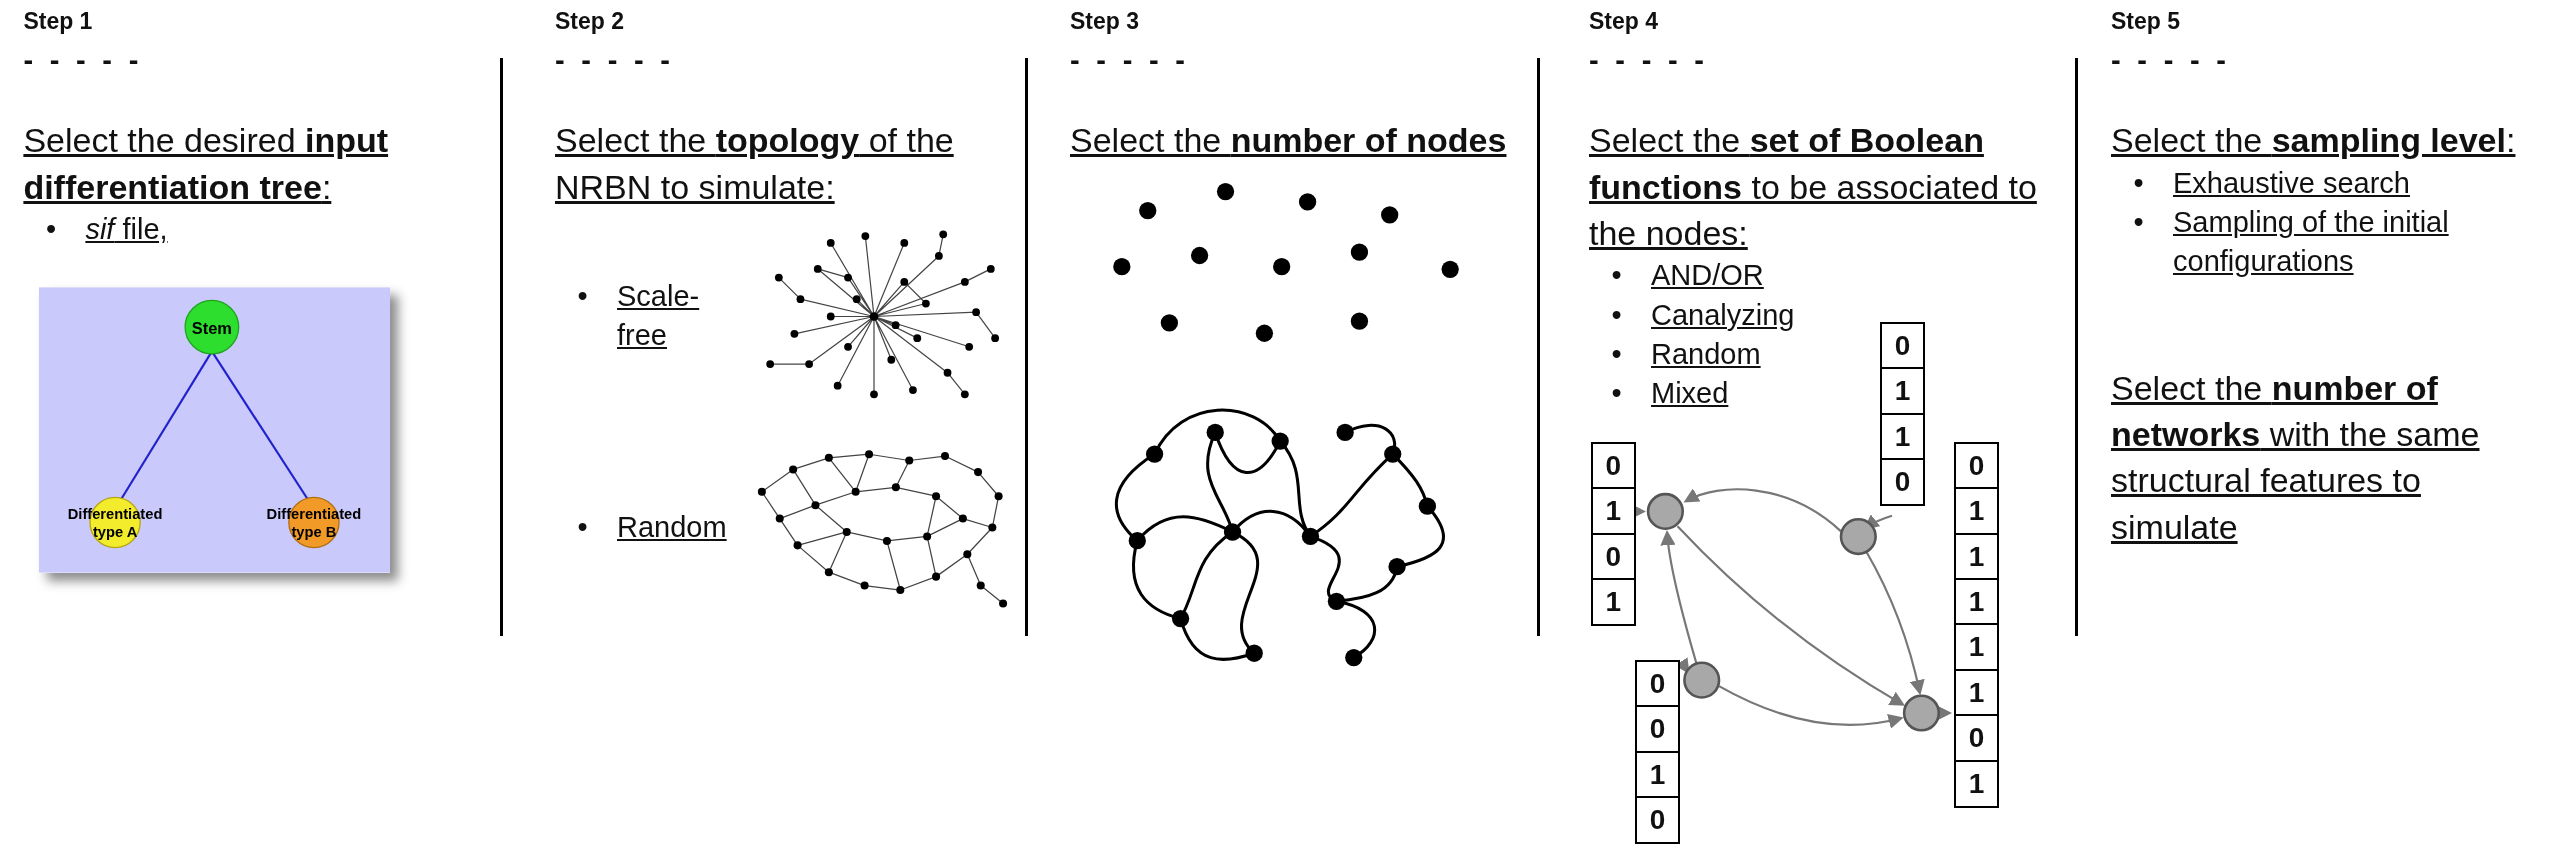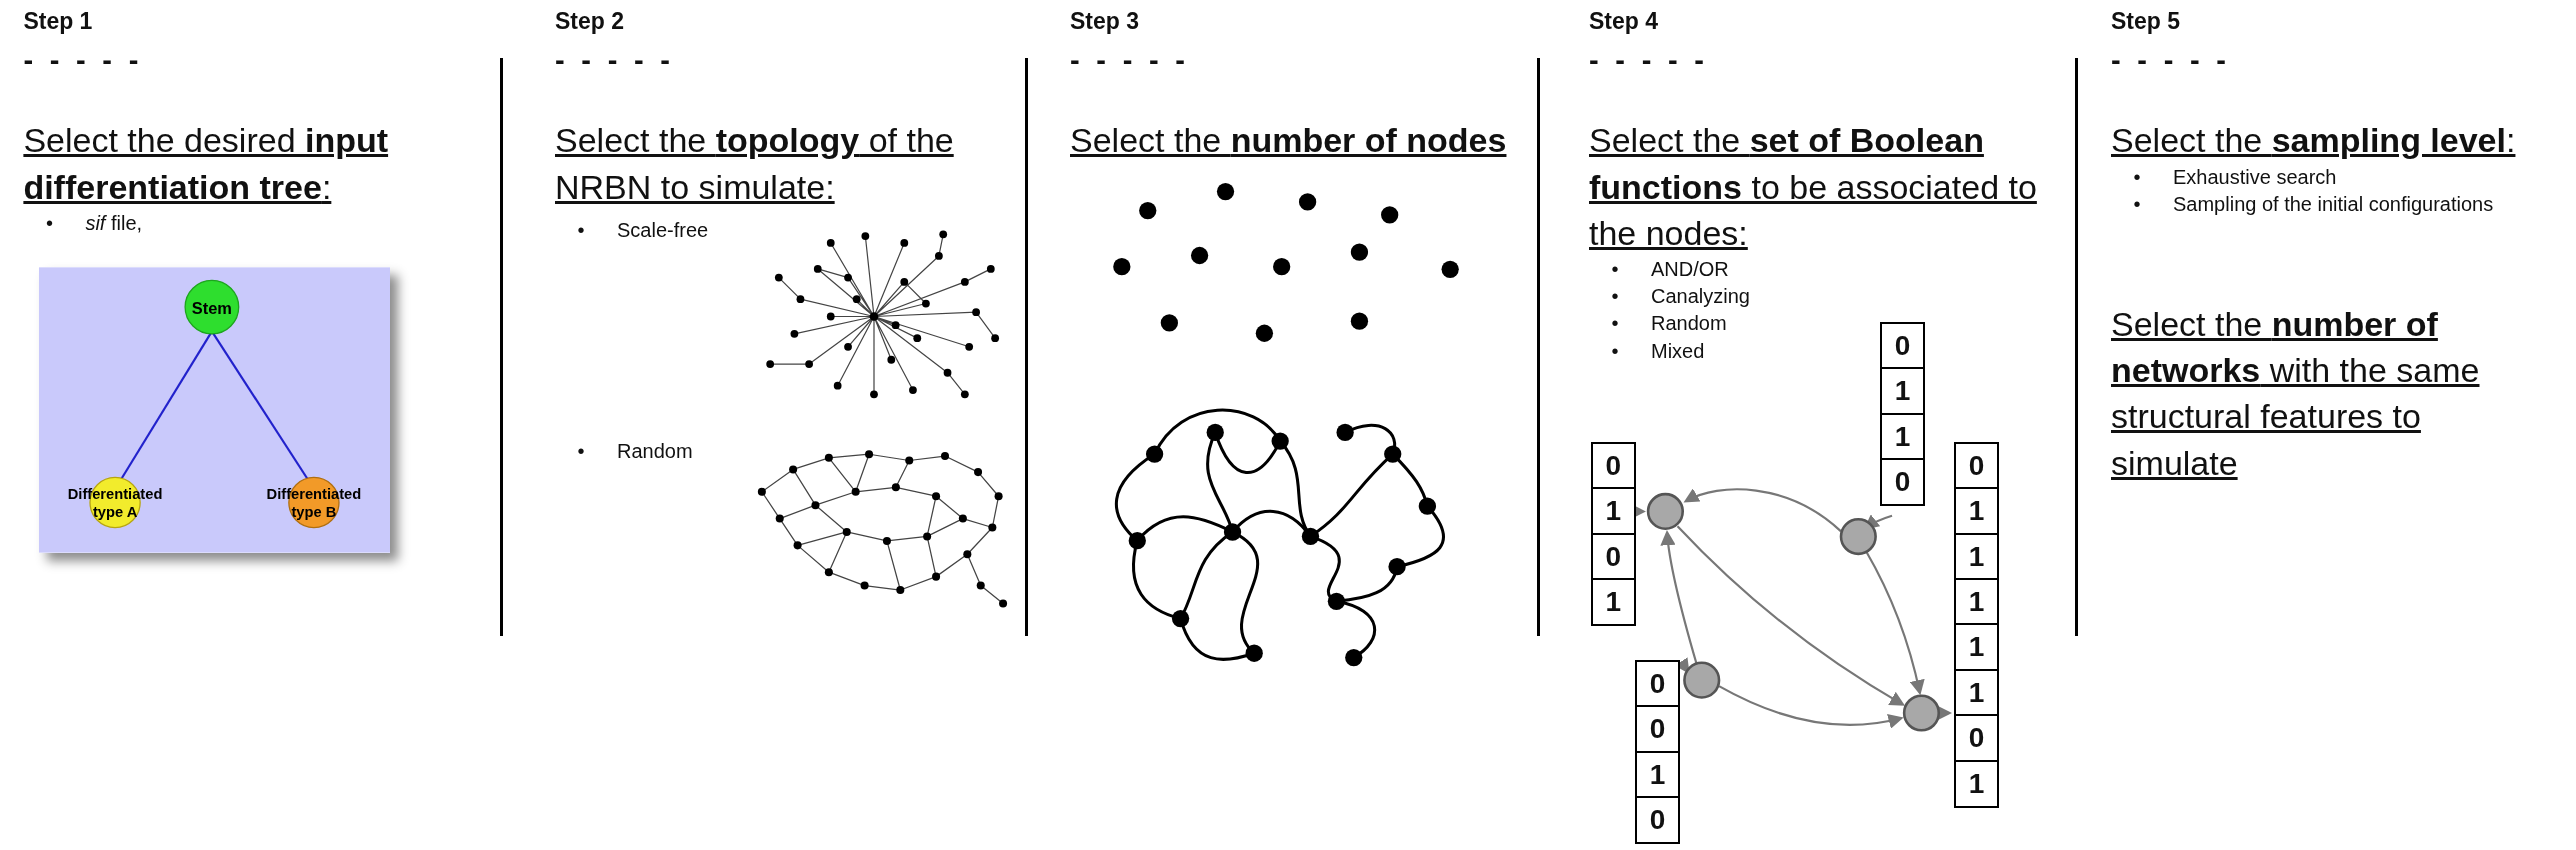--- a/index.html
+++ b/index.html
@@ -14,30 +14,30 @@
   #col4 { left:1589px; width:474px; height:842px; }
   #col5 { left:2111px; width:459px; }
 
   .vdivider { position:absolute; top:58px; height:578px; width:2.6px; background:#000; }
   #div1 { left:500px; } #div2 { left:1025px; } #div3 { left:1537px; } #div4 { left:2075px; }
 
   .step-title { font-size:23px; font-weight:bold; line-height:1.1; margin-bottom:10.4px; }
   .dashes { font-size:29px; font-weight:bold; letter-spacing:4.3px; margin-bottom:40px; }
   .body-text { font-size:34px; line-height:1.36;text-decoration:underline; }
   .body-text b { font-weight:bold; }
-  .bullet { position:relative; padding-left:62px; font-size:20px; line-height:1.36; }
+  .bullet { position:relative; padding-left:62px; font-size:29px; line-height:1.36;text-decoration:underline; }
   .bullet::before { content:"\2022"; position:absolute; left:22.5px; top:0; }
 
   
-  .tree-wrap { margin-top:30px; margin-left:15.6px; width:351px; height:286px;
+  .tree-wrap { margin-top:38px; margin-left:15.6px; width:351px; height:286px;
                box-shadow:7.8px 7.8px 10.4px rgba(0,0,0,0.45); }
   .tree-wrap svg { display:block; }
 
   
-  .net-row { display:flex; align-items:flex-start; margin-top:7px; }
+  .net-row { display:flex; align-items:center; margin-top:7px; }
   .net-row .bullet { width:189px; flex:0 0 auto; }
   .net-fig { flex:0 0 auto; }
 
   
   .dots-fig { margin-top:12px; margin-left:17.3px; display:block; }
   .tangle-fig { margin-top:10.4px; margin-left:24px; display:block; }
 
   
   .bool-fig { position:absolute; left:0; top:313px; width:472px; height:532px; }
   .bool-fig svg { position:absolute; left:0; top:0; }

